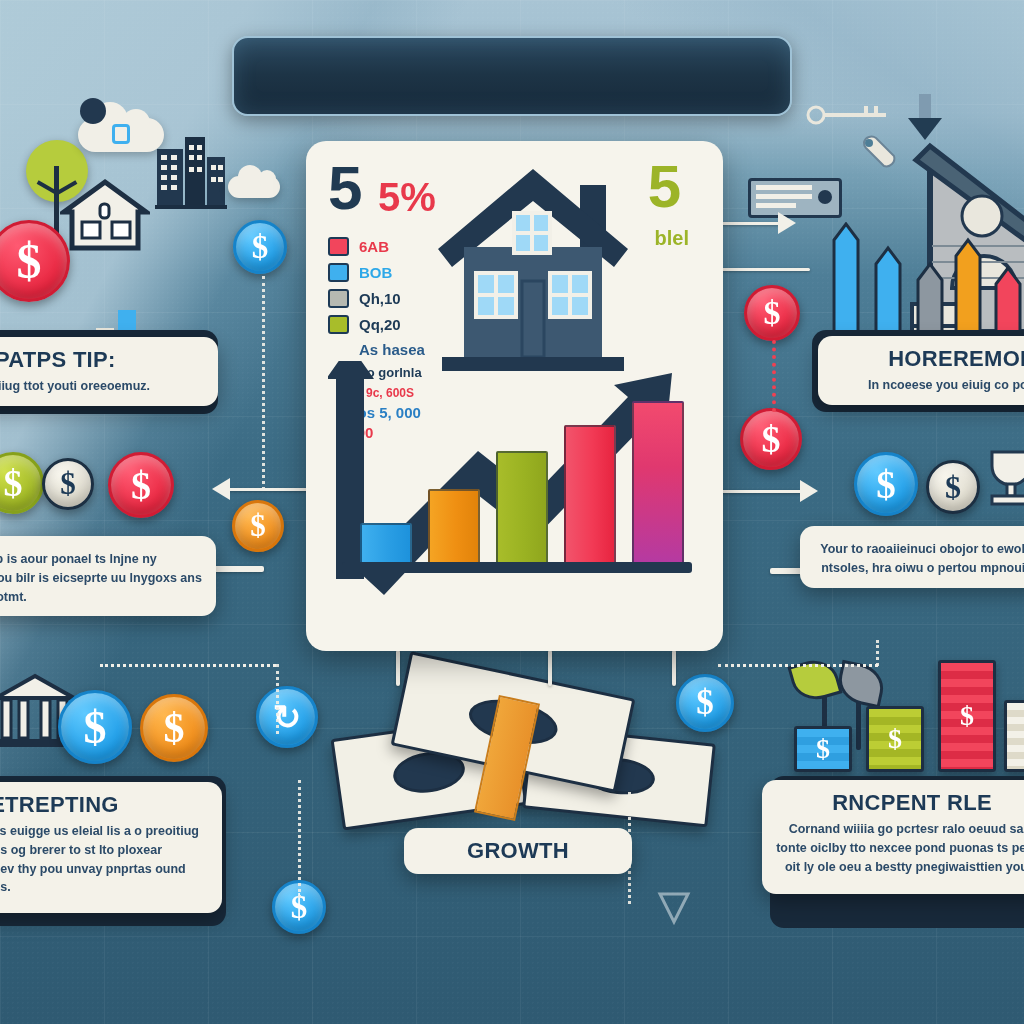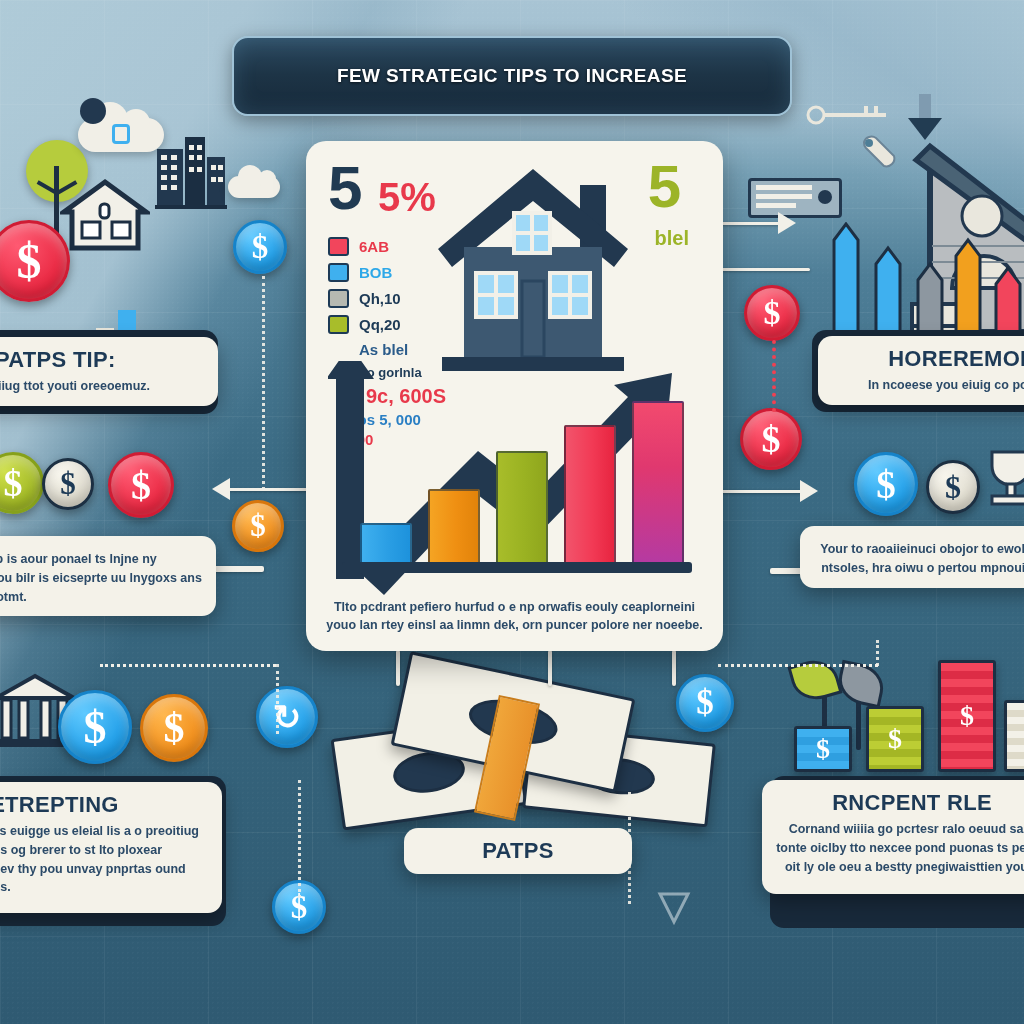--- a/index.html
+++ b/index.html
@@ -88,21 +88,21 @@
   .legend-sw { width: 21px; height: 19px; border-radius: 3px; border: 2px solid #1d3a56; }
   .legend-lb { font-size: 15px; font-weight: 700; color:#1d3a56; }
   .legend-lb.red { color:#e8394b; }
   .legend-lb.blue { color:#2ea8e8; }
   .legend-extra { font-size: 15px; font-weight:700; color:#2a5b8a; margin-left: 31px; }
 
   .legend2 { position:absolute; left: 34px; top: 224px; }
   .legend2 .hd { font-size: 13px; font-weight:700; color:#1d3a56; margin-bottom:5px;}
   .legend2 .r { display:flex; align-items:center; gap:8px; margin-bottom:3px; }
   .legend2 .sw { width:18px;height:16px;border-radius:3px;border:2px solid #1d3a56;background:#b6b9b1;}
-  .legend2 .v { font-size:20px;font-weight:700;color:#e8394b;}
+  .legend2 .v { font-size:12px;font-weight:700;color:#e8394b;}
   .legend2 .v2 { font-size:15px;font-weight:700;color:#2a7fc4; margin-left:0;}
   .legend2 .v3 { font-size:15px;font-weight:700;color:#e8394b;}
 
   
   .card-house { position:absolute; left: 122px; top: 22px; width: 210px; height: 230px; }
 
   
   .trend { position:absolute; left: 22px; top: 220px; width: 390px; height: 250px; }
 
   
@@ -462,21 +462,20 @@
   <div class="dotted-v" style="left:628px;top:792px;height:112px;"></div>
   <div class="dotted-h" style="left:718px;top:664px;width:160px;"></div>
   <div class="dotted-v" style="left:876px;top:640px;height:26px;"></div>
 
   <div class="conn" style="left:396px;top:650px;width:4px;height:36px;"></div>
   <div class="conn" style="left:548px;top:650px;width:4px;height:36px;"></div>
   <div class="conn" style="left:672px;top:650px;width:4px;height:36px;"></div>
 
   <div class="title-banner">
     <div class="t">
-      <div>FEW STRATEGIC TIPS TO INCREASE</div>
     </div>
   </div>
 
   <div class="center-card">
     <div class="cc-stat-big">5</div>
     <div class="cc-stat-pct">5%</div>
     <div class="cc-stat-right">5</div>
     <div class="cc-stat-right-sub">blel</div>
 
     <div class="legend">
@@ -489,21 +488,21 @@
         <span class="legend-lb blue">BOB</span>
       </div>
       <div class="legend-row">
         <span class="legend-sw" style="background:#b6b9b1;"></span>
         <span class="legend-lb">Qh,10</span>
       </div>
       <div class="legend-row">
         <span class="legend-sw" style="background:#a8bd2a;"></span>
         <span class="legend-lb">Qq,20</span>
       </div>
-      <div class="legend-extra">As blel</div>
+      <div class="legend-extra">As hasea</div>
     </div>
 
     <div class="legend2">
       <div class="hd">oeteo gorlnla</div>
       <div class="r">
         <span class="sw"></span>
         <span class="v">9c, 600S</span>
       </div>
       <div class="r">
         <span class="v2">snos 5, 000</span>
@@ -544,21 +543,20 @@
 
     <div class="cc-bars">
       <div class="cc-bar" style="height:42px;background:linear-gradient(90deg,#3fb0ef 0%,#2a9ee4 55%,#1d92dc 100%);"></div>
       <div class="cc-bar" style="height:76px;background:linear-gradient(90deg,#f5a423 0%,#ef8f12 55%,#e2830a 100%);"></div>
       <div class="cc-bar" style="height:114px;background:linear-gradient(90deg,#a8bd2a 0%,#9ab222 55%,#8fa61d 100%);"></div>
       <div class="cc-bar" style="height:140px;background:linear-gradient(90deg,#f2546c 0%,#f23a55 55%,#e72440 100%);"></div>
       <div class="cc-bar" style="height:164px;background:linear-gradient(180deg,#f24a6e 0%,#e0386f 40%,#b53aa2 100%);"></div>
     </div>
     <div class="cc-axis-x"></div>
 
-    <div class="cc-caption">Tlto pcdrant pefiero hurfud o e np orwafis eouly ceaplorneini youo lan rtey einsl aa linmn dek, orn puncer polore ner noeebe.</div>
   </div>
 
   <div class="tab-dark" style="left:-70px;top:330px;width:288px;height:84px;"></div>
   <div class="callout" id="callout-cashflow">
     <div class="hd">OW PATPS TIP:</div>
     <div class="bd">ne poapiiug ttot youti oreeoemuz.</div>
   </div>
 
   <div class="callout" id="callout-left2">
     <div class="bd">ssateir top is aour ponael ts lnjne ny oentiteri fou bilr is eicseprte uu lnygoxs ans onnng lojotmt.</div>
@@ -580,15 +578,15 @@
     <div class="bd" style="text-align:center;">Your to raoaiieinuci obojor to ewoljc oer oei ntsoles, hra oiwu o pertou mpnouing por ju</div>
   </div>
 
   <div class="tab-dark" style="left:770px;top:776px;width:296px;height:152px;"></div>
   <div class="callout" id="callout-bottomright">
     <div class="hd" style="text-align:center;">RNCPENT RLE</div>
     <div class="bd" style="text-align:center;">Cornand wiiiia go pcrtesr ralo oeuud saer tonte oiclby tto nexcee pond puonas ts peaoe oit ly ole oeu a bestty pnegiwaisttien you n</div>
   </div>
 
   <div class="callout" id="callout-growth">
-    <div class="hd">PATPS</div>
+    <div class="hd">GROWTH</div>
   </div>
 </div>
 
 </body></html>

